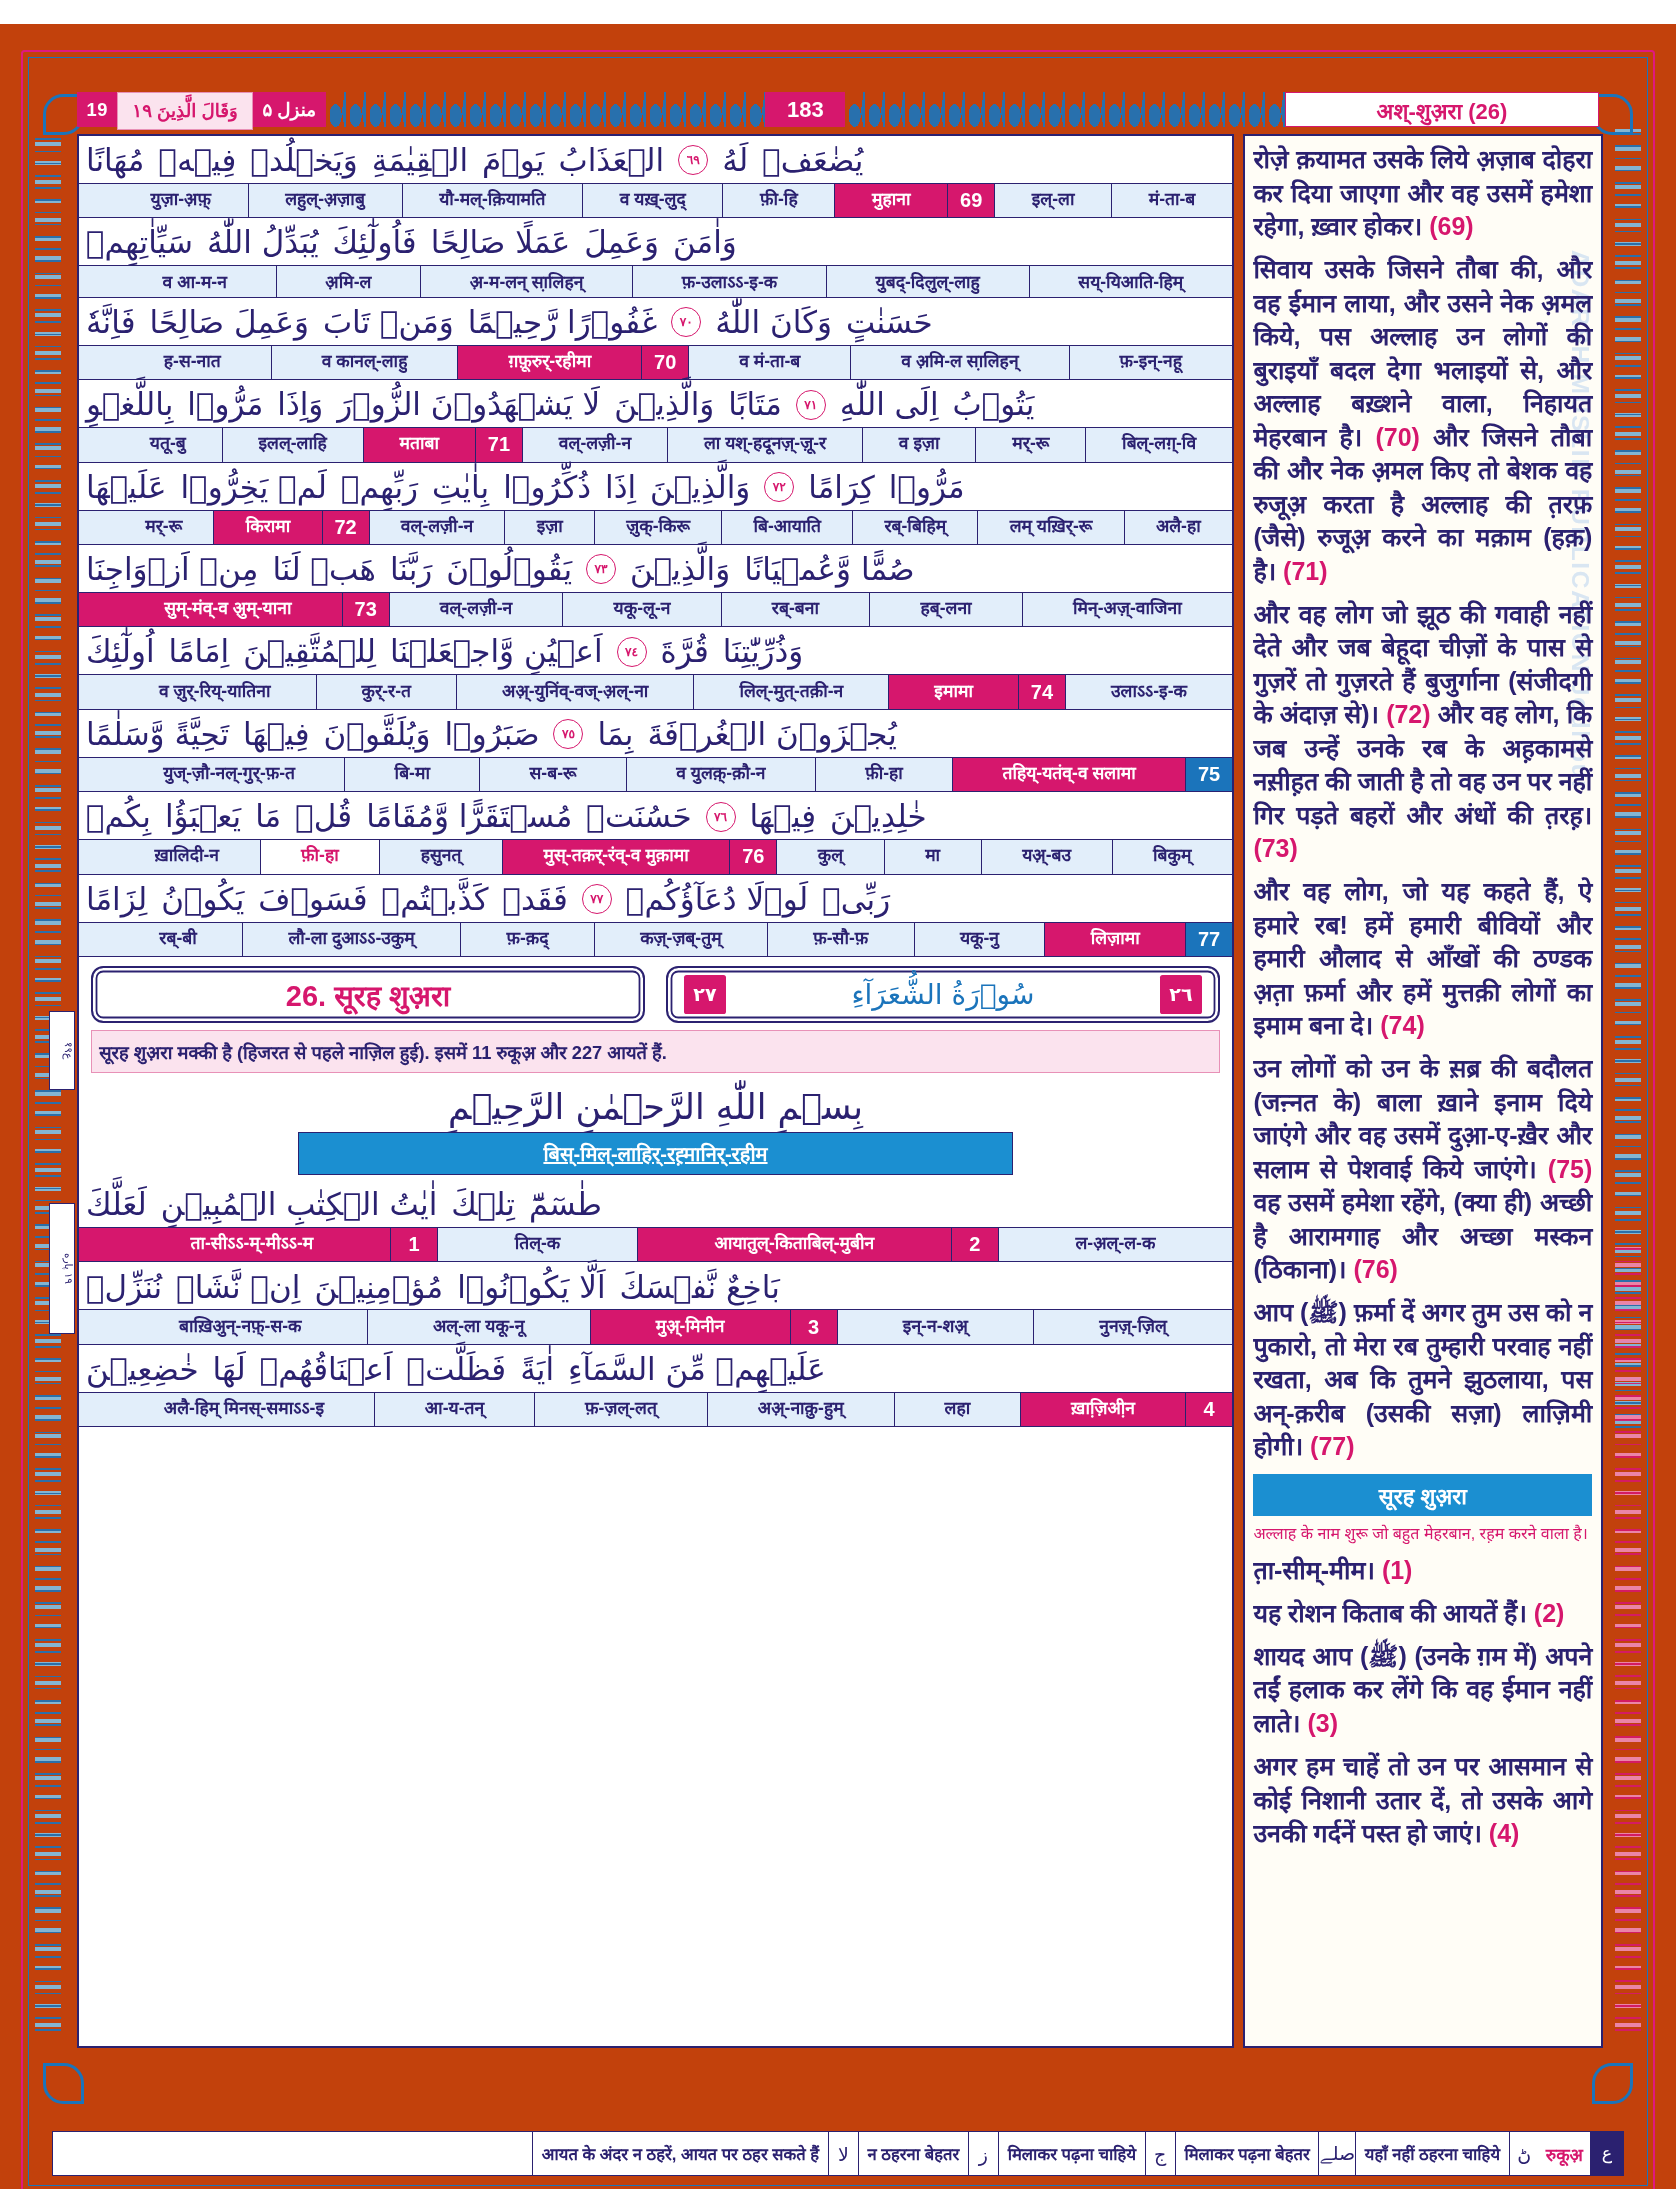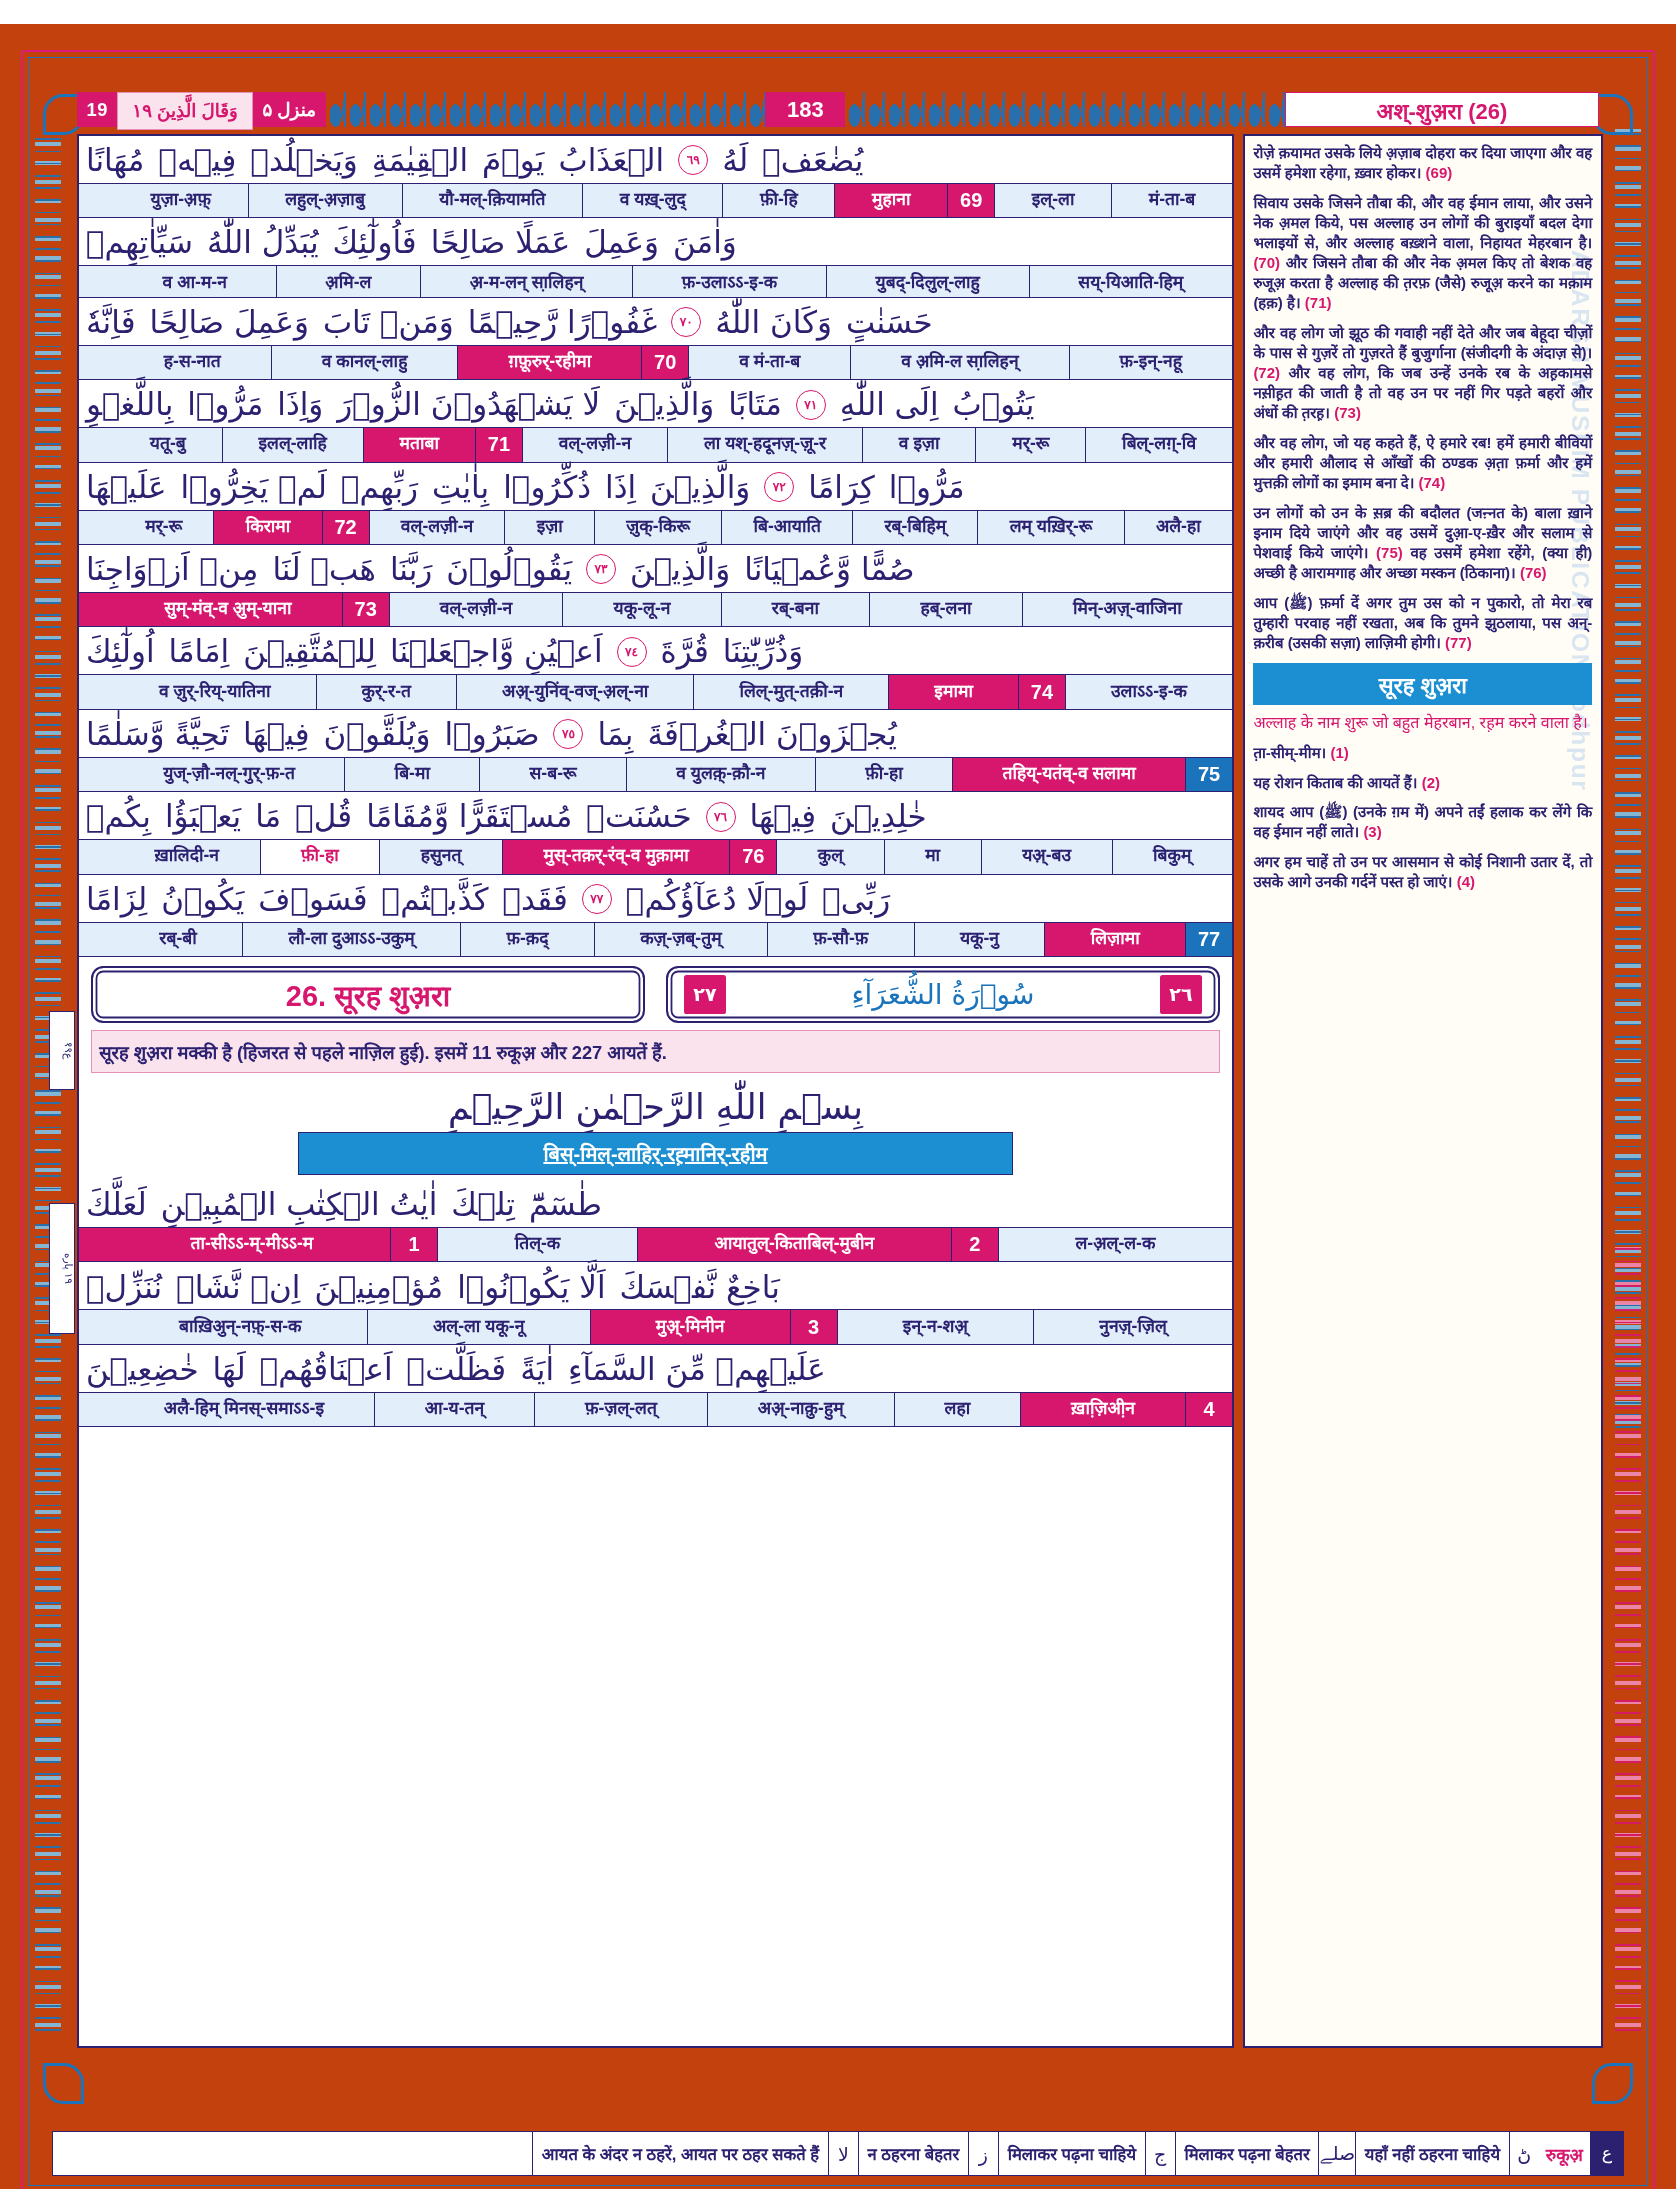--- a/index.html
+++ b/index.html
@@ -255,21 +255,21 @@
     font-size: 20px; font-weight: bold;
     text-align: center;
     padding: 7px 5.2px;
     border: 1.3px solid #2b2170;
     text-decoration: underline;
   }
 
   
   .tx-para {
     color: #2b2170;
-    font-size: 15px;
+    font-size: 25px;
     font-weight: bold;
     line-height: 1.34;
     text-align: justify;
     margin: 0 0 9.6px 0;
   }
   .tx-num { color: #d6176d; }
   .tx-sub {
     background: #1b8fd1;
     color: #fff;
     font-size: 22px; font-weight: bold;

